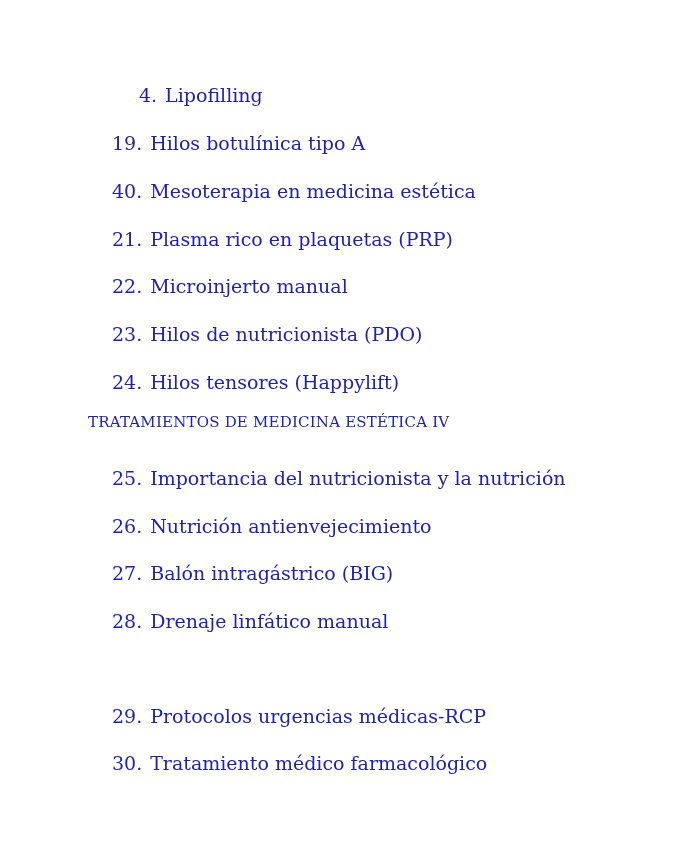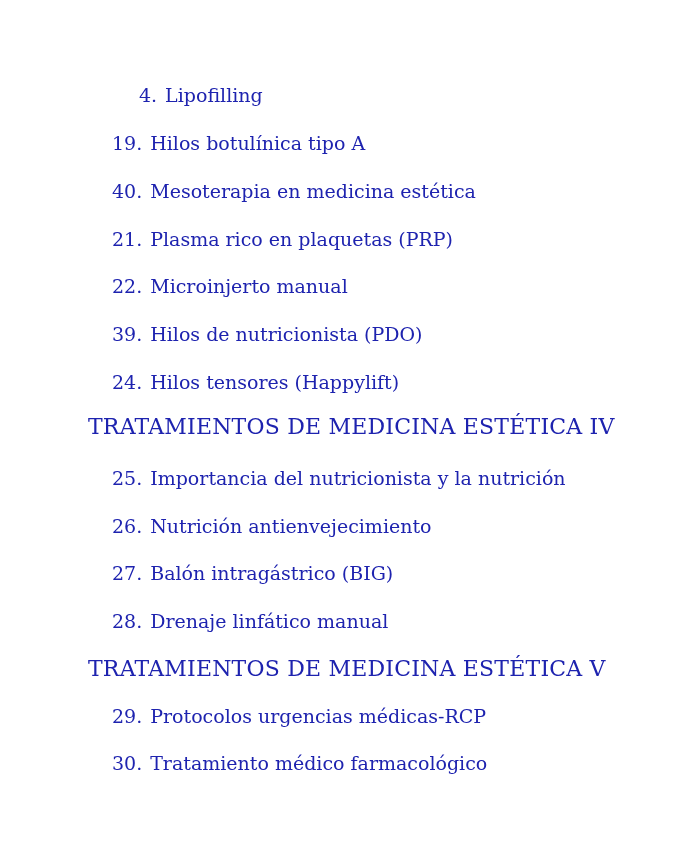--- a/index.html
+++ b/index.html
@@ -26,21 +26,21 @@
     line-height: 1.15;
     font-size: 19px;
     color: var(--link-color);
     cursor: pointer;
     text-decoration: none;
   }
   .toc-row.level-item    { left: 112px; }
   .toc-row.level-subitem { left: 139px; }
   .toc-row.level-heading {
     left: 88px;
-    font-size: 22px;
+    font-size: 15px;
     letter-spacing: 0.2px;
   }
   .toc-num {
     display: inline-block;
     margin-right: 0.42em;
   }
 </style>
 </head>
 <body>
 
@@ -49,33 +49,32 @@
   <div class="toc-row level-subitem" style="top:85px"><span class="toc-num">4.</span><span>Lipofilling</span></div>
 
   <div class="toc-row level-item" style="top:133px"><span class="toc-num">19.</span><span>Hilos botulínica tipo A</span></div>
 
   <div class="toc-row level-item" style="top:181px"><span class="toc-num">40.</span><span>Mesoterapia en medicina estética</span></div>
 
   <div class="toc-row level-item" style="top:229px"><span class="toc-num">21.</span><span>Plasma rico en plaquetas (PRP)</span></div>
 
   <div class="toc-row level-item" style="top:276px"><span class="toc-num">22.</span><span>Microinjerto manual</span></div>
 
-  <div class="toc-row level-item" style="top:324px"><span class="toc-num">39.</span><span>Hilos de nutricionista (PDO)</span></div>
+  <div class="toc-row level-item" style="top:324px"><span class="toc-num">23.</span><span>Hilos de nutricionista (PDO)</span></div>
 
   <div class="toc-row level-item" style="top:372px"><span class="toc-num">24.</span><span>Hilos tensores (Happylift)</span></div>
 
   <div class="toc-row level-heading" style="top:414px"><span>TRATAMIENTOS DE MEDICINA ESTÉTICA IV</span></div>
 
   <div class="toc-row level-item" style="top:468px"><span class="toc-num">25.</span><span>Importancia del nutricionista y la nutrición</span></div>
 
   <div class="toc-row level-item" style="top:516px"><span class="toc-num">26.</span><span>Nutrición antienvejecimiento</span></div>
 
   <div class="toc-row level-item" style="top:563px"><span class="toc-num">27.</span><span>Balón intragástrico (BIG)</span></div>
 
   <div class="toc-row level-item" style="top:611px"><span class="toc-num">28.</span><span>Drenaje linfático manual</span></div>
 
-  <div class="toc-row level-heading" style="top:656px"><span>TRATAMIENTOS DE MEDICINA ESTÉTICA V</span></div>
 
   <div class="toc-row level-item" style="top:706px"><span class="toc-num">29.</span><span>Protocolos urgencias médicas-RCP</span></div>
 
   <div class="toc-row level-item" style="top:753px"><span class="toc-num">30.</span><span>Tratamiento médico farmacológico</span></div>
 
 </div>
 
 </body></html>

